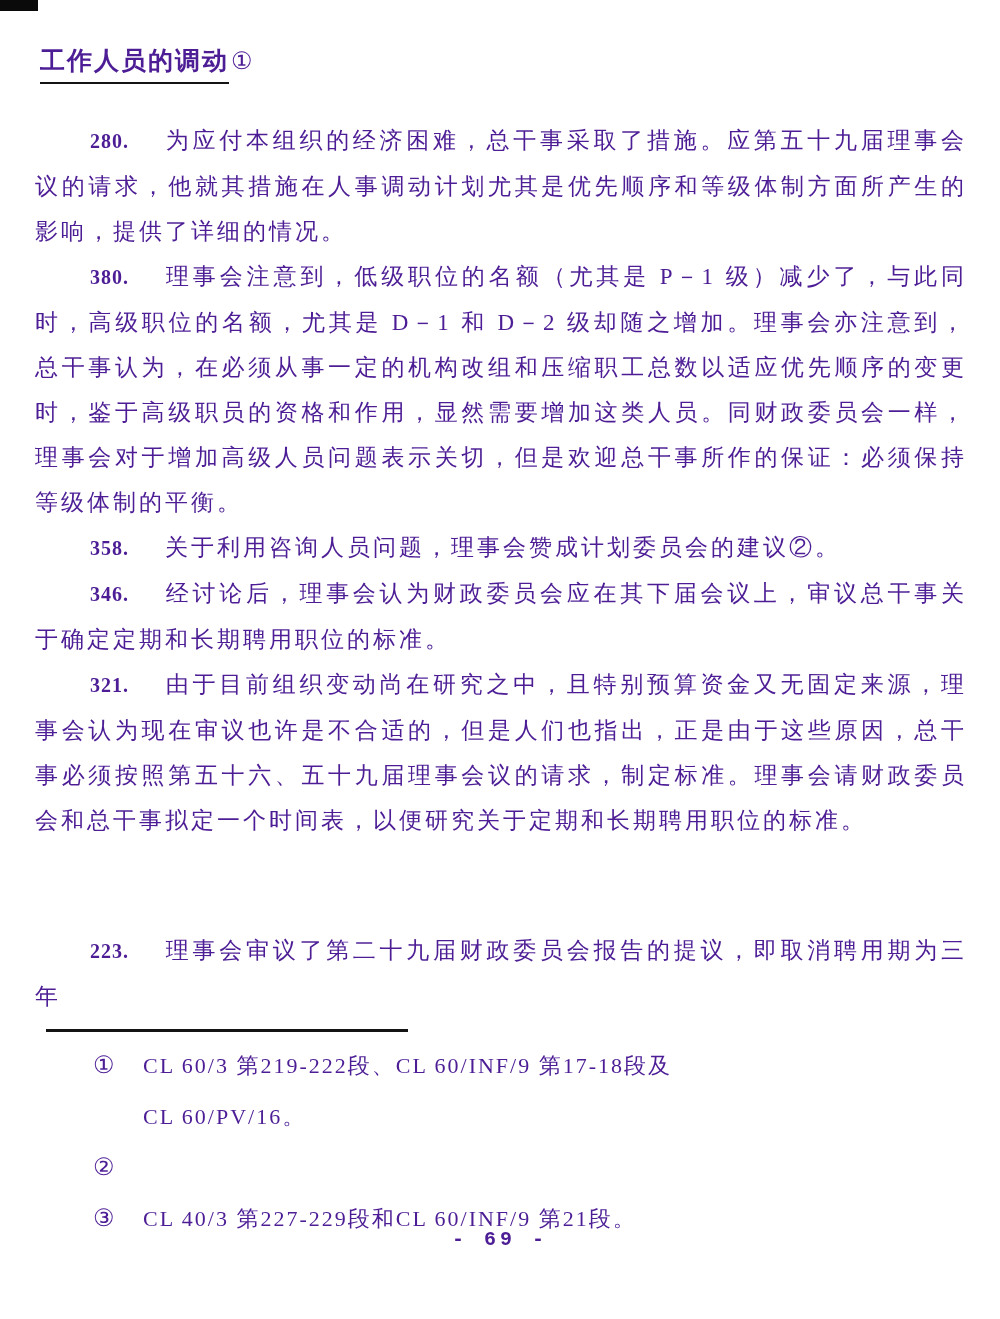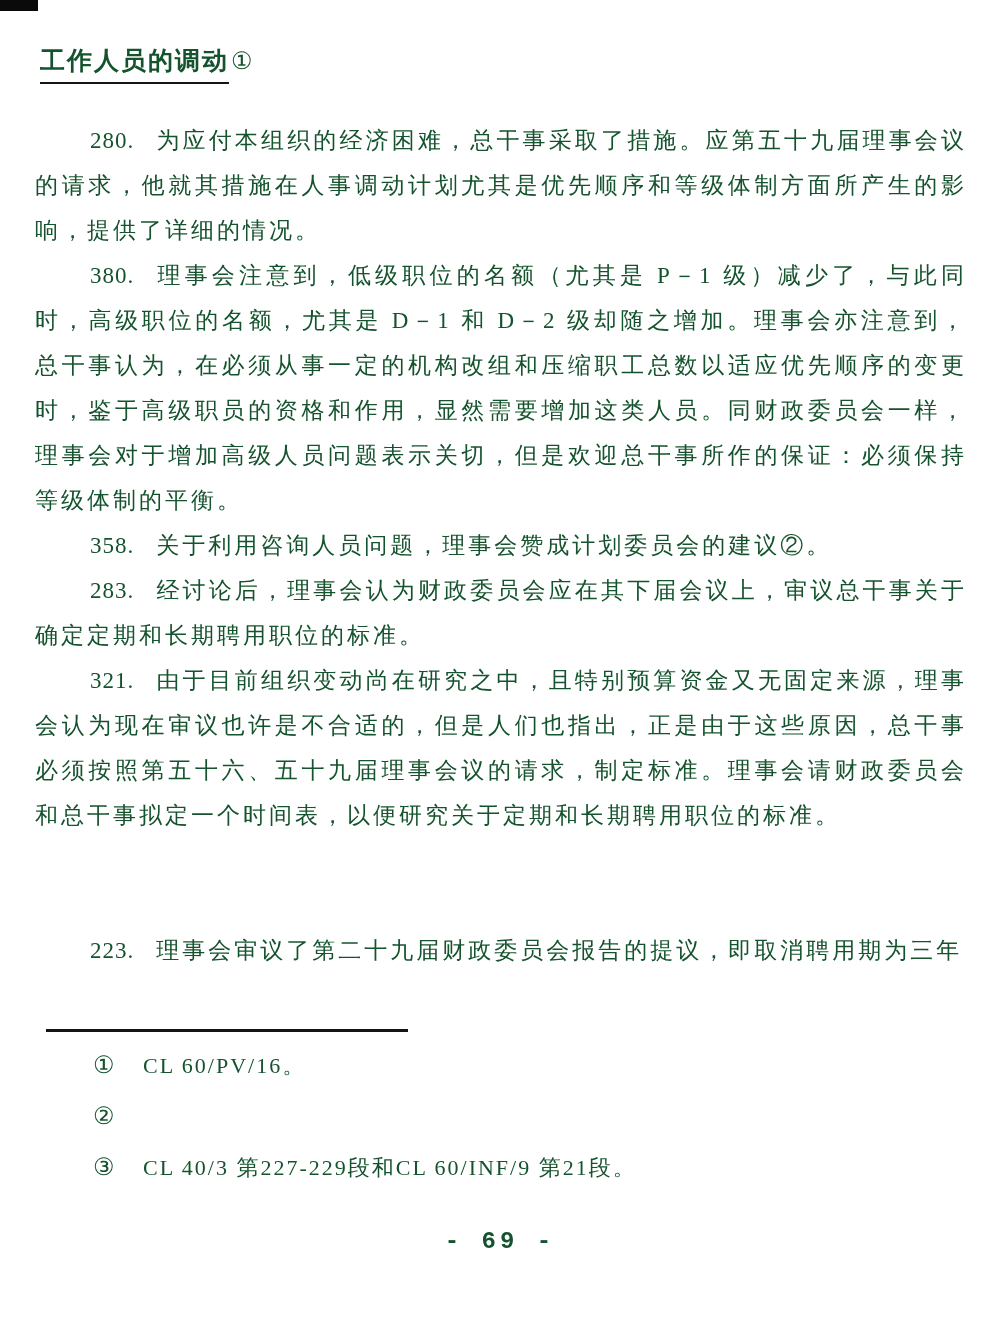--- a/index.html
+++ b/index.html
@@ -4,21 +4,21 @@
 <style>
   * { margin: 0; padding: 0; box-sizing: border-box; }
   html, body { background: #e8e8e8; }
   .page {
     position: relative;
     width: 1000px;
     height: 1319px;
     margin: 0 auto;
     background: #ffffff;
     overflow: hidden;
-    color: #14532d;
+    color: #4c1d95;
     font-family: "Liberation Serif", "DejaVu Serif", serif;
   }
   .scan-mark {
     position: absolute;
     left: 0; top: 0;
     width: 38px; height: 11px;
     background: #0a0a0a;
   }
   .heading {
     position: absolute;
@@ -47,22 +47,23 @@
     font-size: 23px;
     line-height: 45px;
     text-align: justify;
     letter-spacing: 3px;
   }
   .text-block-1 { top: 118px; }
   .text-block-2 { top: 928px; }
   .para { text-indent: 55px; }
   .para .pnum {
     letter-spacing: 1px;
-    margin-right: 22px;
-    font-size: 23px;
+    margin-right: 36px;
+    font-size: 20px;
+    font-weight: bold;
   }
   .fn-rule {
     position: absolute;
     left: 46px;
     top: 1029px;
     width: 362px;
     height: 3px;
     background: #141414;
   }
   .footnotes {
@@ -80,56 +81,57 @@
     margin-left: 58px;
     font-size: 24px;
   }
   .fn-lines { flex: 1; }
   .page-number {
     position: absolute;
     left: 0;
     top: 1228px;
     width: 100%;
     text-align: center;
-    font-size: 24px;
+    font-size: 20px;
     font-weight: bold;
     letter-spacing: 4px;
     font-family: "Liberation Mono", "DejaVu Sans Mono", monospace;
   }
 </style>
 </head>
 <body>
 
 <div class="page">
 
   <div class="scan-mark"></div>
 
   <div class="heading heading-1">
     <span class="hd-text">工作人员的调动</span><span class="hd-ref">①</span>
   </div>
 
   <div class="text-block text-block-1">
     <p class="para"><span class="pnum">280.</span><span class="ptext">为应付本组织的经济困难，总干事采取了措施。应第五十九届理事会议的请求，他就其措施在人事调动计划尤其是优先顺序和等级体制方面所产生的影响，提供了详细的情况。</span></p>
     <p class="para"><span class="pnum">380.</span><span class="ptext">理事会注意到，低级职位的名额（尤其是 P－1 级）减少了，与此同时，高级职位的名额，尤其是 D－1 和 D－2 级却随之增加。理事会亦注意到，总干事认为，在必须从事一定的机构改组和压缩职工总数以适应优先顺序的变更时，鉴于高级职员的资格和作用，显然需要增加这类人员。同财政委员会一样，理事会对于增加高级人员问题表示关切，但是欢迎总干事所作的保证：必须保持等级体制的平衡。</span></p>
     <p class="para"><span class="pnum">358.</span><span class="ptext">关于利用咨询人员问题，理事会赞成计划委员会的建议②。</span></p>
-    <p class="para"><span class="pnum">283.</span><span class="ptext">经讨论后，理事会认为财政委员会应在其下届会议上，审议总干事关于确定定期和长期聘用职位的标准。</span></p>
+    <p class="para"><span class="pnum">346.</span><span class="ptext">经讨论后，理事会认为财政委员会应在其下届会议上，审议总干事关于确定定期和长期聘用职位的标准。</span></p>
     <p class="para"><span class="pnum">321.</span><span class="ptext">由于目前组织变动尚在研究之中，且特别预算资金又无固定来源，理事会认为现在审议也许是不合适的，但是人们也指出，正是由于这些原因，总干事必须按照第五十六、五十九届理事会议的请求，制定标准。理事会请财政委员会和总干事拟定一个时间表，以便研究关于定期和长期聘用职位的标准。</span></p>
   </div>
 
 
   <div class="text-block text-block-2">
     <p class="para"><span class="pnum">223.</span><span class="ptext">理事会审议了第二十九届财政委员会报告的提议，即取消聘用期为三年</span></p>
   </div>
 
   <div class="fn-rule"></div>
 
   <div class="footnotes">
     <div class="fn">
       <span class="fn-marker">①</span>
       <div class="fn-lines">
+        <div>CL 60/3 第219-222段、CL 60/INF/9 第17-18段及</div>
         <div>CL 60/PV/16。</div>
       </div>
     </div>
     <div class="fn">
       <span class="fn-marker">②</span>
     </div>
     <div class="fn">
       <span class="fn-marker">③</span>
       <div class="fn-lines">
         <div>CL 40/3 第227-229段和CL 60/INF/9 第21段。</div>

